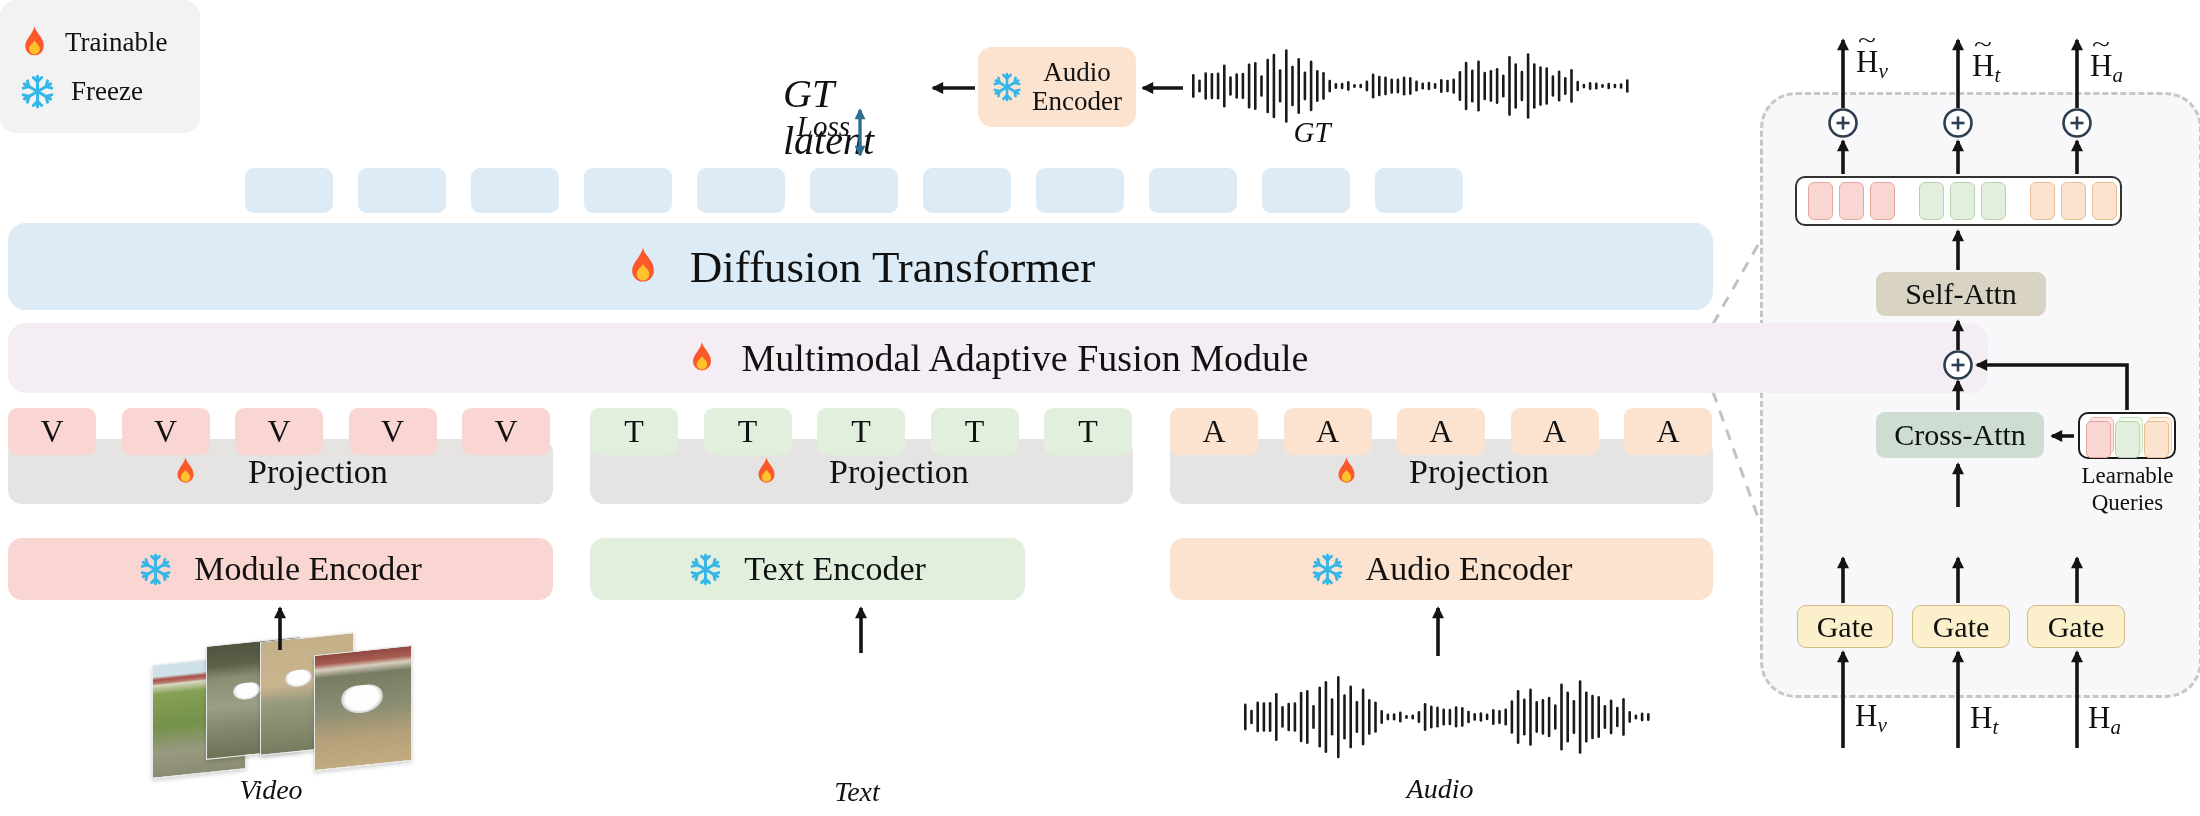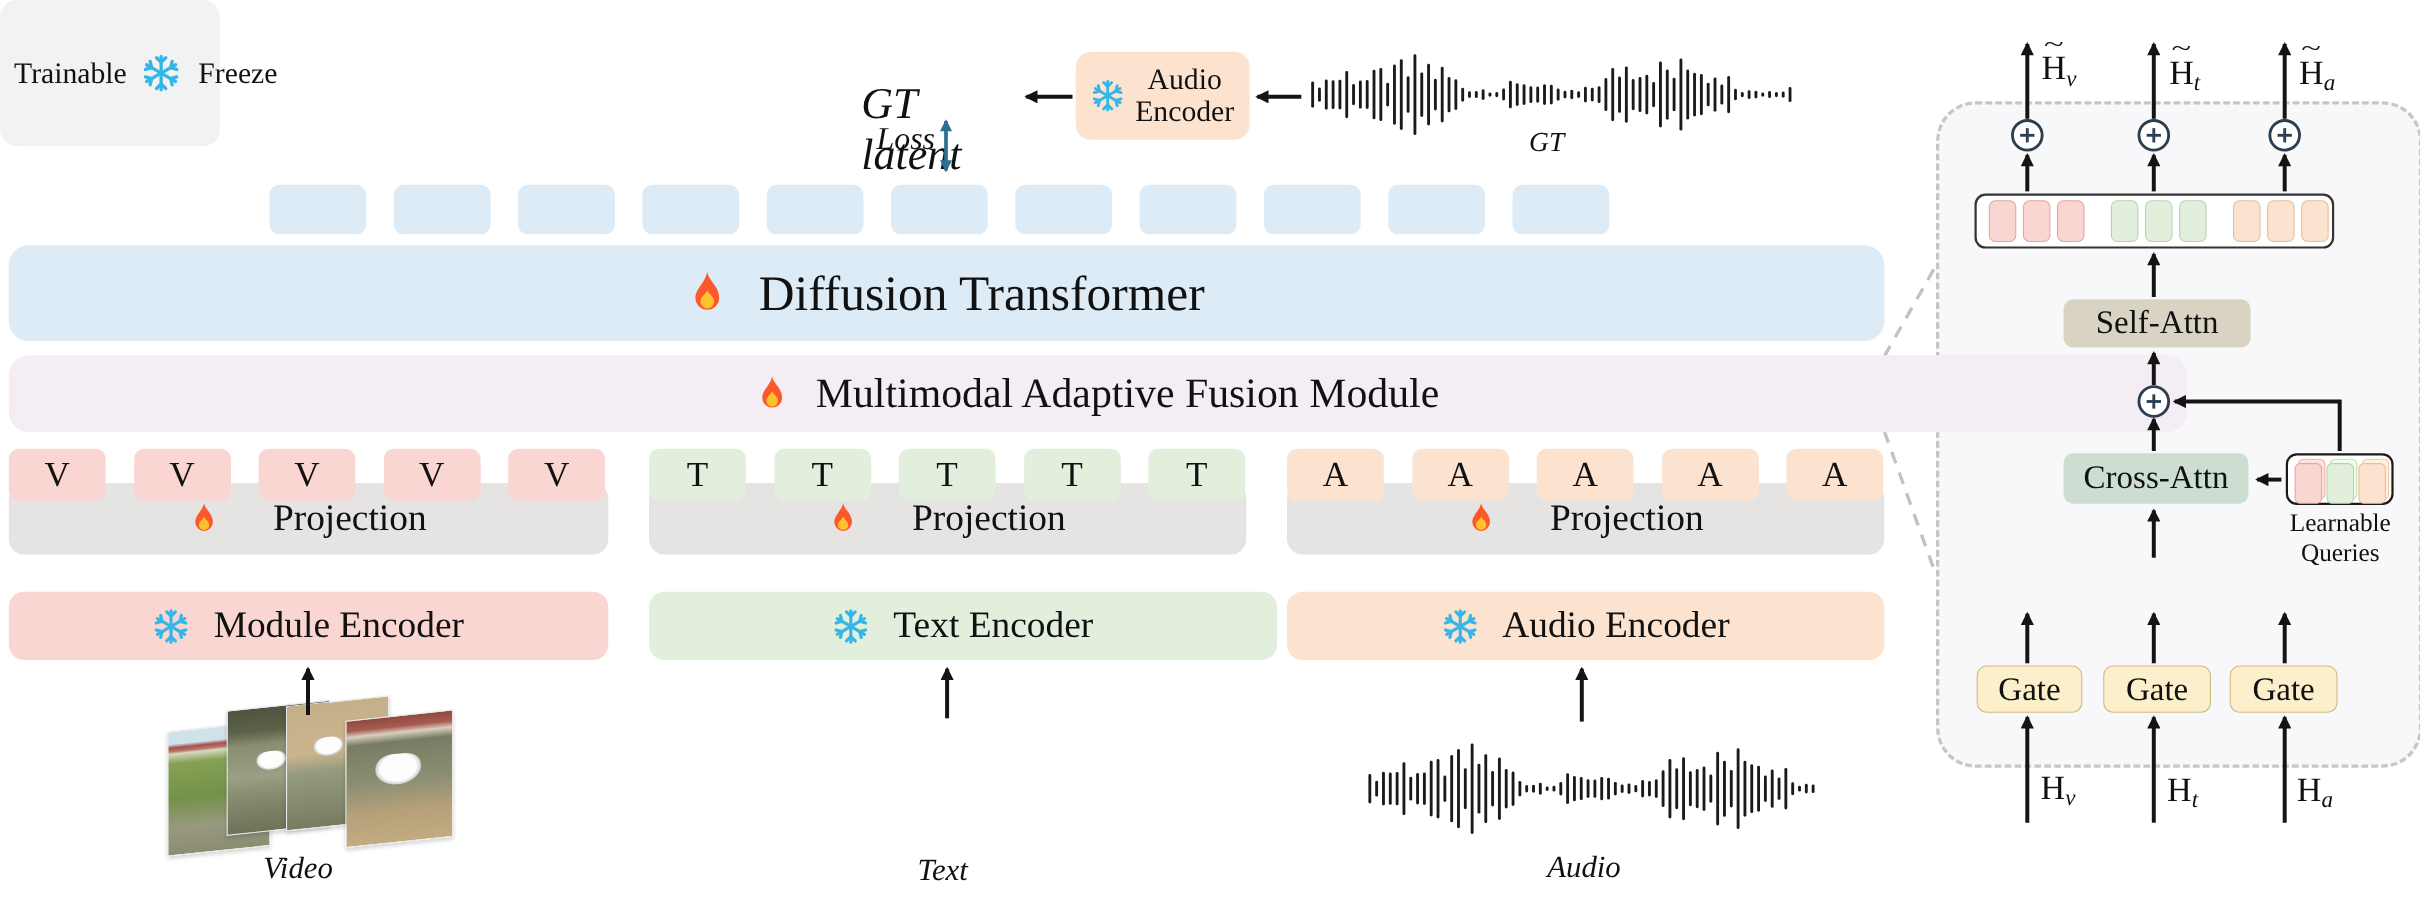--- a/index.html
+++ b/index.html
@@ -6,31 +6,31 @@
   #stage{position:relative;width:2200px;height:816px;background:#fff;overflow:hidden;
          font-family:"Liberation Serif","DejaVu Serif",serif;color:#111;}
   .abs{position:absolute;}
   svg.layer{position:absolute;left:0;top:0;pointer-events:none;}
   #svg-under{z-index:1;} #svg-over{z-index:6;}
   .box{position:absolute;display:flex;align-items:center;justify-content:center;z-index:3;}
   .icon{display:inline-block;} .icon svg{width:100%;height:100%;display:block;}
 
   
   .legend{left:10px;top:52px;width:200px;height:133px;background:var(--legend-bg);border-radius:16px;
-          display:flex;flex-direction:row;justify-content:center;gap:14px;padding-left:20px;box-sizing:border-box;z-index:3;}
+          display:flex;flex-direction:column;justify-content:center;gap:14px;padding-left:20px;box-sizing:border-box;z-index:3;}
   .legend-row{display:flex;align-items:center;gap:16px;font-size:27px;}
   .legend .icon-flame{width:29px;height:35px;} .legend .icon-snow{width:35px;height:35px;}
 
   
   .gt-latent{left:783px;top:70px;width:148px;font-style:italic;font-size:40px;justify-content:center;}
   .loss-label{left:786px;top:110px;width:64px;font-style:italic;font-size:29px;justify-content:flex-end;}
   .ae-top{left:978px;top:47px;width:158px;height:80px;background:var(--peach);border-radius:14px;gap:10px;}
   .ae-top .txt{font-size:27px;line-height:1.08;text-align:center;}
   .ae-top .icon-snow{width:30px;height:30px;}
-  .gt-label{left:1366px;top:116px;width:80px;font-style:italic;font-size:25px;justify-content:center;}
+  .gt-label{left:1272px;top:116px;width:80px;font-style:italic;font-size:29px;justify-content:center;}
 
   
   .bar-dt{left:8px;top:223px;width:1705px;height:87px;background:var(--token-blue);border-radius:18px;gap:30px;font-size:45px;}
   .bar-dt .icon-flame{width:34px;height:41px;}
   .bar-fusion{left:8px;top:323px;width:1980px;height:70px;background:var(--bar-fusion-bg);border-radius:18px;gap:26px;font-size:38px;}
   .bar-fusion .icon-flame{width:28px;height:34px;}
 
   
   .tok{position:absolute;border-radius:9px;display:flex;align-items:center;justify-content:center;
        font-size:32px;z-index:3;}
@@ -271,21 +271,21 @@
           </g>
           <g transform="rotate(300)">
             <line x1="0" y1="0" x2="0" y2="-13"></line>
             <line x1="0" y1="-8.5" x2="-3.6" y2="-12"></line>
             <line x1="0" y1="-8.5" x2="3.6" y2="-12"></line>
           </g>
         </svg>
       </span>
     <span>Module Encoder</span>
   </div>
-  <div class="box enc enc-t" style="left:590px;width:571px;">
+  <div class="box enc enc-t" style="left:590px;width:435px;">
     <span class="icon icon-snow">
         <svg viewBox="-15 -15 30 30" stroke="var(--snow-blue)" stroke-width="2.6" stroke-linecap="round" fill="none">
           <g transform="rotate(0)">
             <line x1="0" y1="0" x2="0" y2="-13"></line>
             <line x1="0" y1="-8.5" x2="-3.6" y2="-12"></line>
             <line x1="0" y1="-8.5" x2="3.6" y2="-12"></line>
           </g>
           <g transform="rotate(60)">
             <line x1="0" y1="0" x2="0" y2="-13"></line>
             <line x1="0" y1="-8.5" x2="-3.6" y2="-12"></line>

